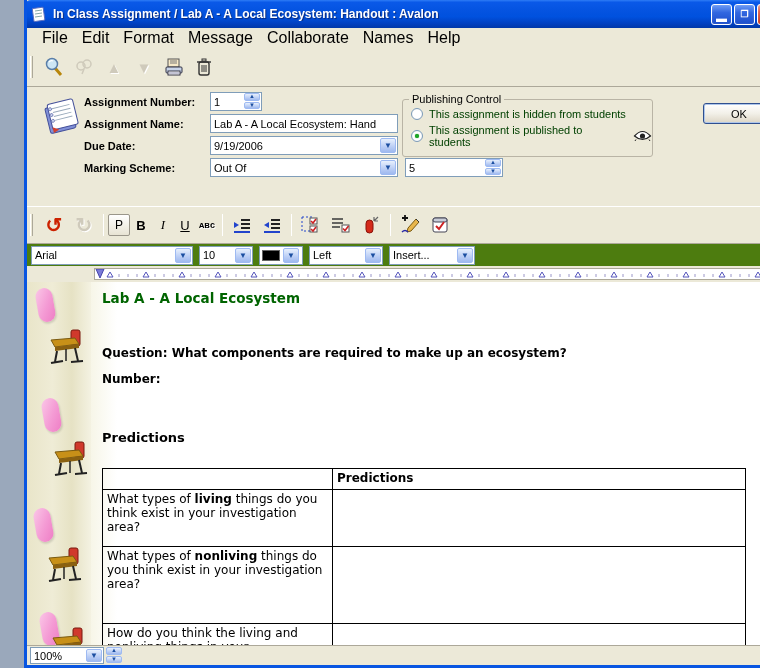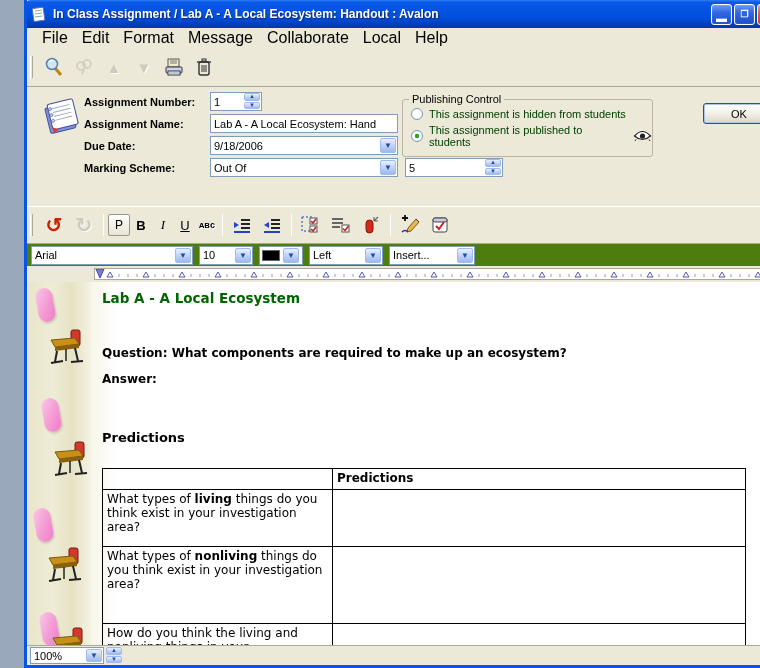--- a/index.html
+++ b/index.html
@@ -131,21 +131,21 @@
         <span>✕</span>
       </div>
   </div>
 
   <div id="menubar">
     <span class="mitem">File</span>
     <span class="mitem">Edit</span>
     <span class="mitem">Format</span>
     <span class="mitem">Message</span>
     <span class="mitem">Collaborate</span>
-    <span class="mitem">Local</span>
+    <span class="mitem">Names</span>
     <span class="mitem">Help</span>
   </div>
 
   <div id="toolbar1">
     <div class="grip"></div>
     <div class="tbtn">
       <svg width="20" height="20" viewBox="0 0 20 20">
         <line x1="11" y1="11" x2="17" y2="18" stroke="#B8860B" stroke-width="3"></line>
         <circle cx="8" cy="7" r="5.5" fill="#cde6f5" stroke="#5a7ea8" stroke-width="1.5"></circle>
         <path d="M5 5 q2 -2 4 -1" stroke="#fff" fill="none" stroke-width="1.2"></path>
@@ -207,21 +207,21 @@
       <div class="txt">1</div>
       <div class="spin">
           <div>▲</div>
           <div>▼</div>
         </div>
     </div>
     <div class="field" style="left:183px; top:27px; width:188px">
       <div class="txt">Lab A - A Local Ecosystem: Hand</div>
     </div>
     <div class="field" style="left:183px; top:49px; width:188px">
-      <div class="txt">9/18/2006</div>
+      <div class="txt">9/19/2006</div>
       <div class="combo-btn">▼</div>
     </div>
     <div class="field" style="left:183px; top:71px; width:188px">
       <div class="txt">Out Of</div>
       <div class="combo-btn">▼</div>
     </div>
     <div class="field" style="left:378px; top:71px; width:98px">
       <div class="txt">5</div>
       <div class="spin">
           <div>▲</div>
@@ -480,21 +480,21 @@
     <line x1="4" y1="35" x2="16" y2="33" stroke="#222" stroke-width="2"></line>
     <line x1="24" y1="34" x2="36" y2="33" stroke="#222" stroke-width="2"></line>
   </svg>
         </div>
       </div>
     <div id="margin-fade"></div>
 
     <div id="doccontent">
       <div id="doc-title" style="color:#006400">Lab A - A Local Ecosystem</div>
       <div class="docline" style="top:64px">Question: What components are required to make up an ecosystem?</div>
-      <div class="docline" style="top:90px">Answer:</div>
+      <div class="docline" style="top:90px">Number:</div>
       <div id="doc-section">Predictions</div>
 
       <table id="doctable">
         <colgroup>
             <col class="c1">
             <col>
           </colgroup>
         <tbody>
             <tr>
           <th></th>

